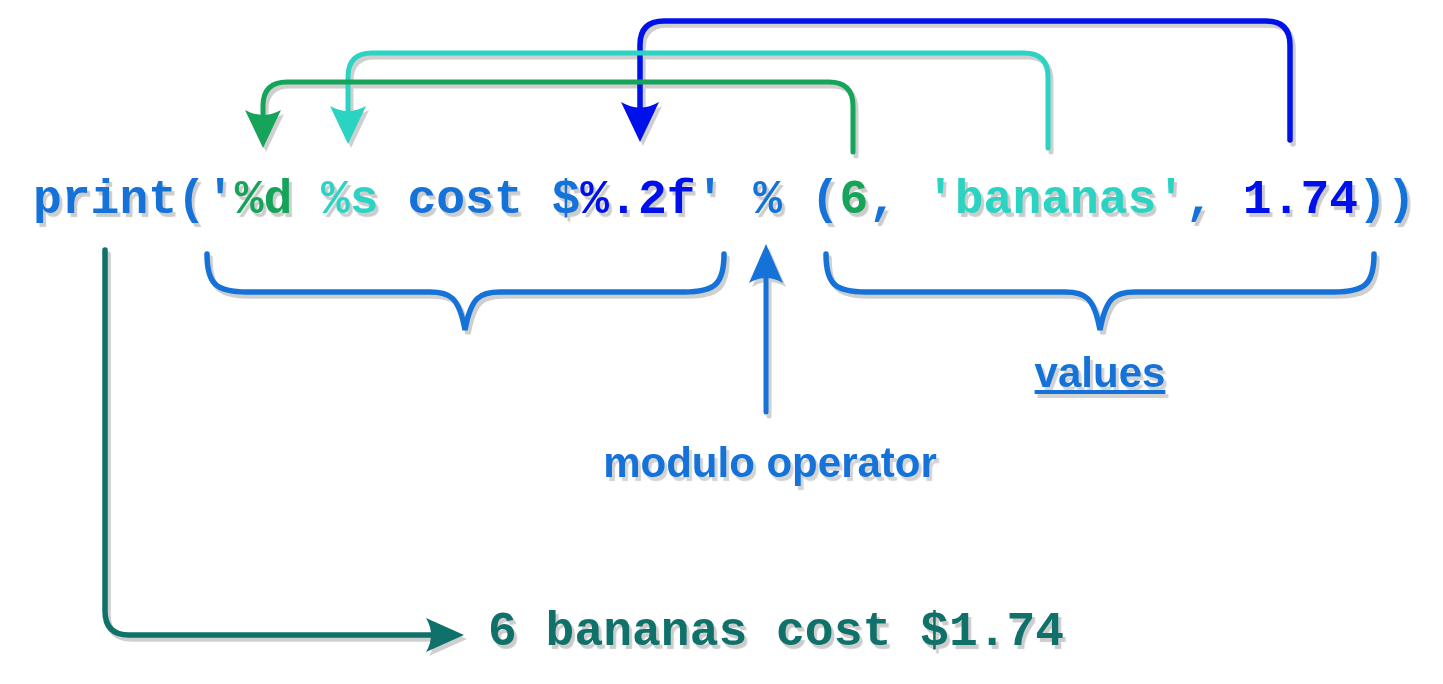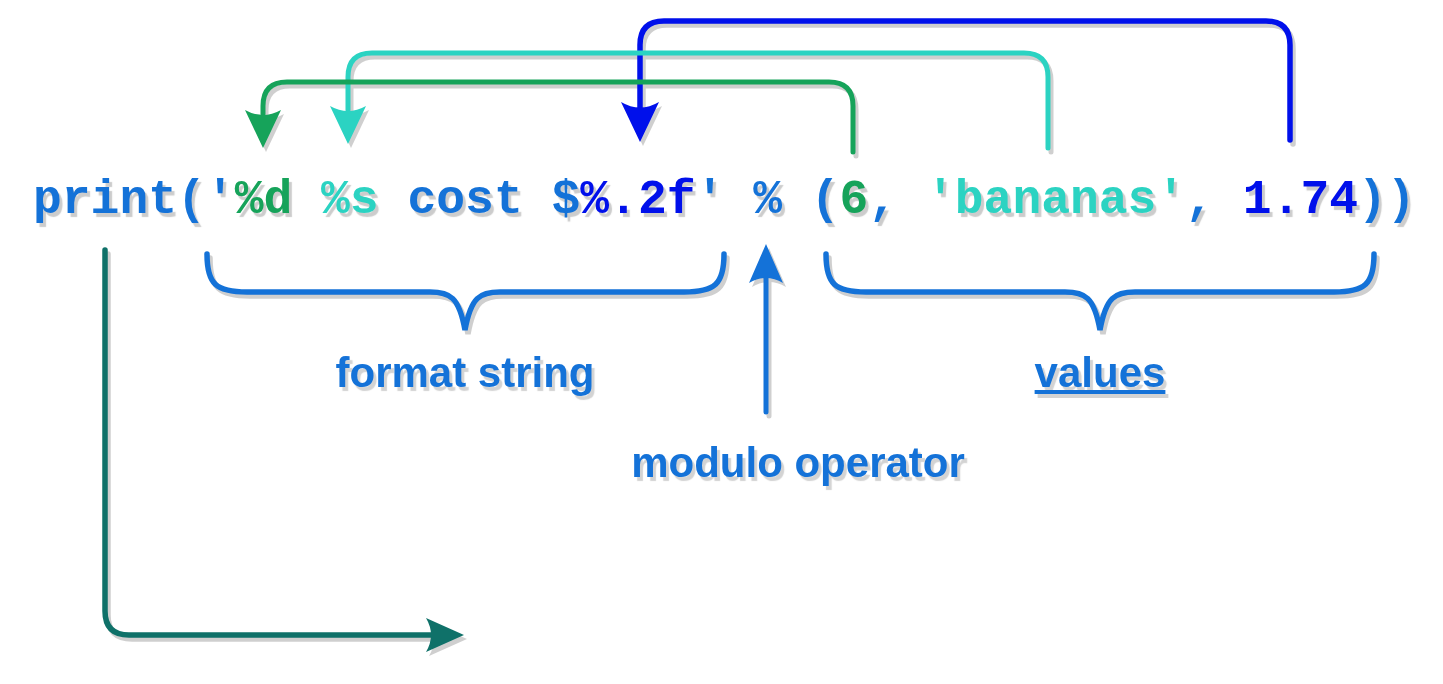--- a/index.html
+++ b/index.html
@@ -64,18 +64,18 @@
     </g>
 
     <g>
       <path d="M 105,250 L 105,611 Q 105,635 129,635 L 436,635" fill="none" stroke-width="5.5" stroke-linecap="round" stroke="#0f7169"></path>
       <path d="M 464,635 L 426,618 Q 436,635 426,652 Z" stroke="none" fill="#0f7169"></path>
     </g>
   </svg>
 
   <div class="codeline" id="codeline"><span style="color: rgb(20, 114, 216);">print('</span><span style="color: rgb(22, 163, 90);">%d</span><span style="color: rgb(20, 114, 216);"> </span><span style="color: rgb(43, 211, 194);">%s</span><span style="color: rgb(20, 114, 216);"> cost $</span><span style="color: rgb(0, 16, 235);">%.2f</span><span style="color: rgb(20, 114, 216);">' % (</span><span style="color: rgb(22, 163, 90);">6</span><span style="color: rgb(20, 114, 216);">, </span><span style="color: rgb(43, 211, 194);">'bananas'</span><span style="color: rgb(20, 114, 216);">, </span><span style="color: rgb(0, 16, 235);">1.74</span><span style="color: rgb(20, 114, 216);">))</span></div>
 
-  <div class="lbl" id="lbl-format" style="color: rgb(20, 114, 216);">format string</div>
   <div class="lbl" id="lbl-values" style="color: rgb(20, 114, 216); text-decoration: underline;">values</div>
-  <div class="lbl" id="lbl-modulo" style="color: rgb(20, 114, 216); margin-left: 28px;">modulo operator</div>
+  <div class="lbl" id="lbl-modulo" style="color: rgb(20, 114, 216);">modulo operator</div>
 
+  <div class="outline" style="color: rgb(15, 113, 105);">6 bananas cost $1.74</div>
 
 </div>
 
 </body></html>

